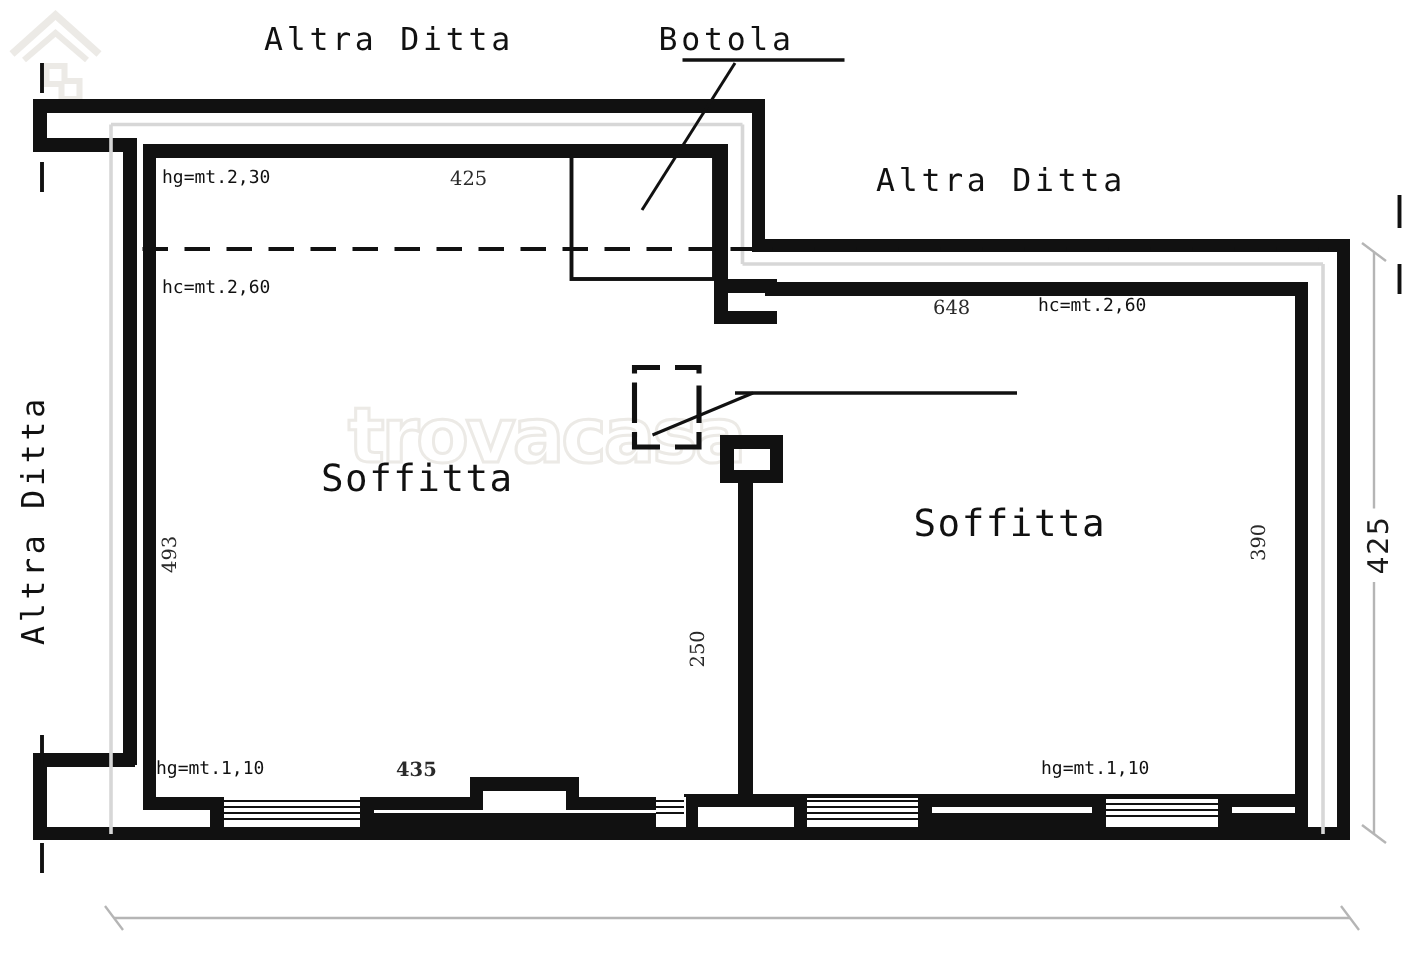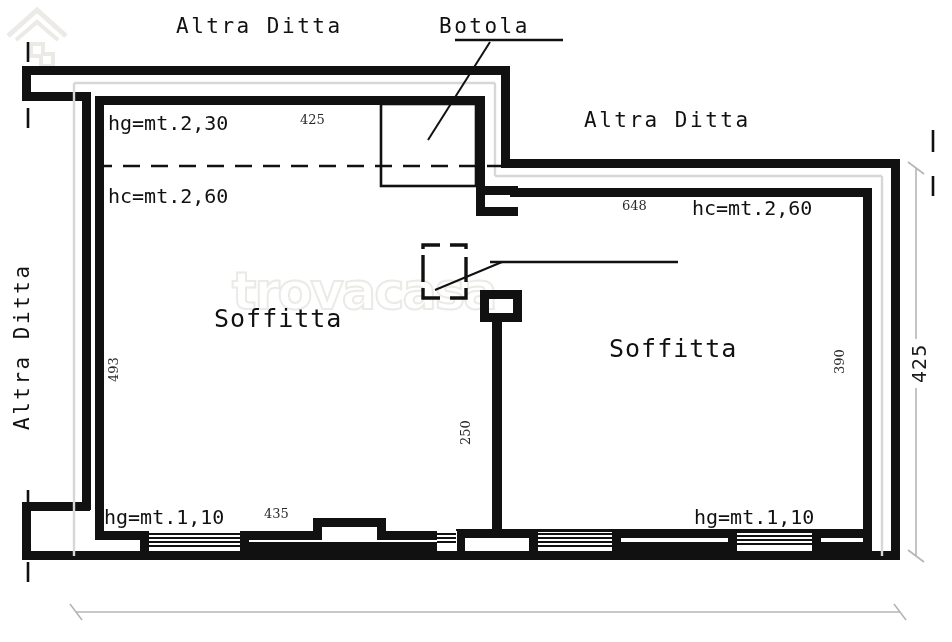--- a/index.html
+++ b/index.html
@@ -32,21 +32,21 @@
   .lbl-big {
     font-size: 21px;
     letter-spacing: 2.5px;
   }
   .lbl-room {
     font-size: 25px;
     letter-spacing: 1px;
     text-align: right;
   }
   .lbl-h {
-    font-size: 20px;
+    font-size: 12px;
     letter-spacing: 0px;
     text-align: right;
   }
   .lbl-dim-small {
     font-family: "DejaVu Serif", serif;
     font-size: 13px;
     color: #2a2a2a;
     letter-spacing: 0px;
   }
   .lbl-dim {
@@ -275,19 +275,19 @@
   <div class="lbl lbl-dim-small" style="left:300px; top:112px;">425</div>
 
   <div class="lbl lbl-dim-small" style="left:622px; top:198px;">648</div>
 
   <div class="lbl lbl-dim-small rot90ccw" style="left:106px; top:382px;">493</div>
 
   <div class="lbl lbl-dim-small rot90ccw" style="left:458px; top:445px;">250</div>
 
   <div class="lbl lbl-dim-small rot90ccw" style="left:832px; top:374px;">390</div>
 
-  <div class="lbl lbl-dim-small" style="left:264px; top:506px;">435</div>
+  <div class="lbl lbl-dim-small" style="left:264px; top:506px;font-weight:bold;">435</div>
 
   <div class="lbl lbl-dim" style="left:479px; top:601px; background:#f0abfc; padding:0 6px;margin-top:48px;">890</div>
 
   <div class="lbl lbl-dim rot90ccw" style="left:908px; top:388px; background:#ffffff; padding:0 5px;">425</div>
 
 </div>
 
 </body></html>

